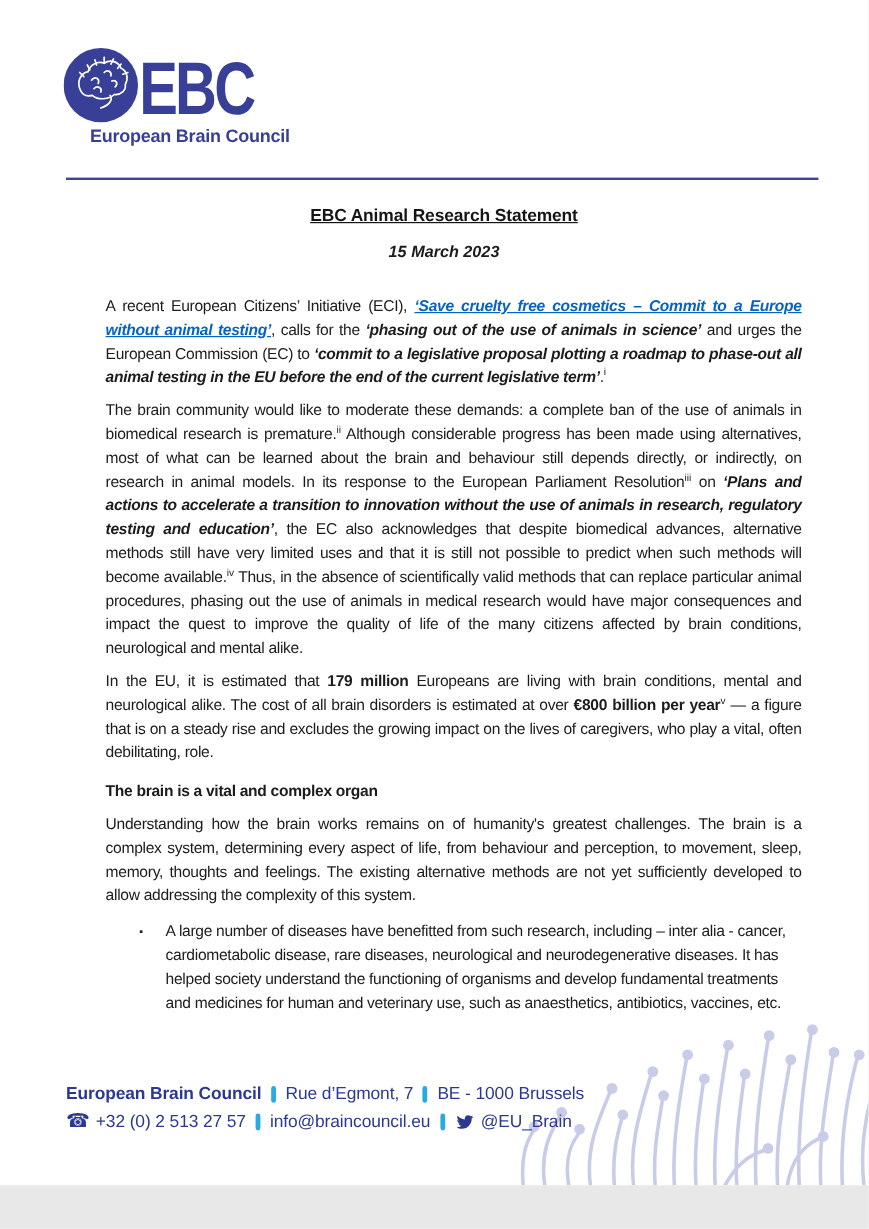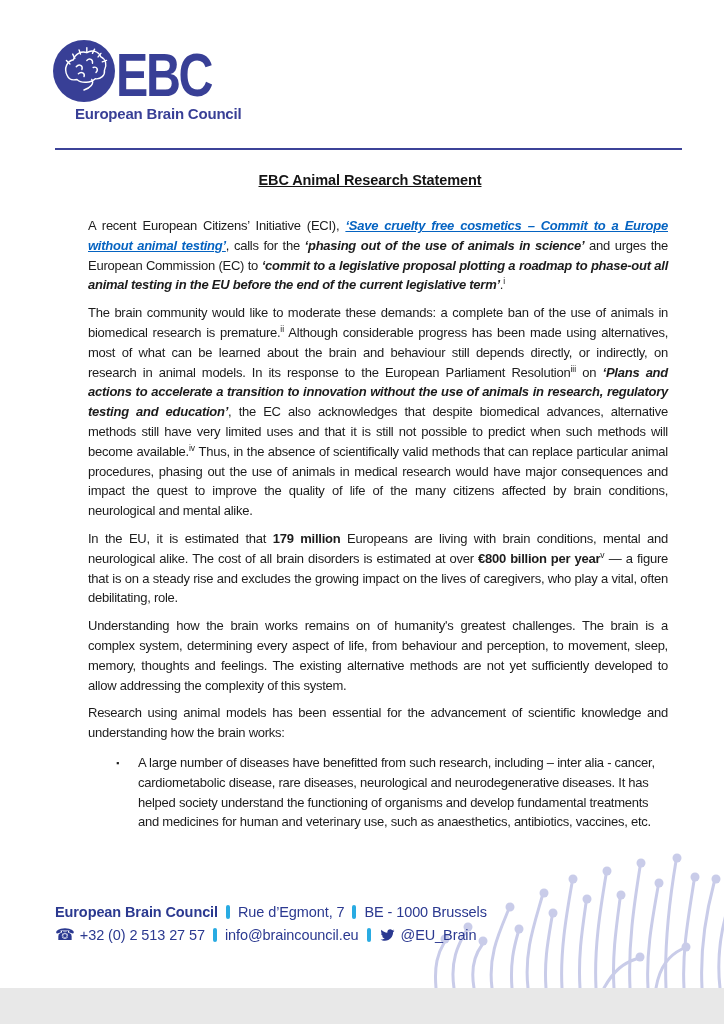--- a/index.html
+++ b/index.html
@@ -70,26 +70,27 @@
         <path d="M55,56 C59,62 53,68 44,71"></path>
       </svg>
     </div>
     <div class="logo-ebc">EBC</div>
     <div class="logo-sub">European Brain Council</div>
     <div class="header-rule"></div>
   </header>
 
   <main class="content">
     <h1 class="title">EBC Animal Research Statement</h1>
+    <div class="date">15 March 2023</div>
     <div id="blocks">
         <div class="para"><span class="run-n">A recent European Citizens’ Initiative (ECI), </span><a href="#" class="run-link">‘Save cruelty free cosmetics – Commit to a Europe without animal testing’</a><span class="run-n">, calls for the </span><span class="run-bi">‘phasing out of the use of animals in science’</span><span class="run-n"> and urges the European Commission (EC) to </span><span class="run-bi">‘commit to a legislative proposal plotting a roadmap to phase-out all animal testing in the EU before the end of the current legislative term’</span><span class="run-n">.</span><span class="run-sup">i</span></div>
         <div class="para"><span class="run-n">The brain community would like to moderate these demands: a complete ban of the use of animals in biomedical research is premature.</span><span class="run-sup">ii</span><span class="run-n"> Although considerable progress has been made using alternatives, most of what can be learned about the brain and behaviour still depends directly, or indirectly, on research in animal models. In its response to the European Parliament Resolution</span><span class="run-sup">iii</span><span class="run-n"> on </span><span class="run-bi">‘Plans and actions to accelerate a transition to innovation without the use of animals in research, regulatory testing and education’</span><span class="run-n">, the EC also acknowledges that despite biomedical advances, alternative methods still have very limited uses and that it is still not possible to predict when such methods will become available.</span><span class="run-sup">iv</span><span class="run-n"> Thus, in the absence of scientifically valid methods that can replace particular animal procedures, phasing out the use of animals in medical research would have major consequences and impact the quest to improve the quality of life of the many citizens affected by brain conditions, neurological and mental alike.</span></div>
         <div class="para"><span class="run-n">In the EU, it is estimated that </span><span class="run-b">179 million</span><span class="run-n"> Europeans are living with brain conditions, mental and neurological alike. The cost of all brain disorders is estimated at over </span><span class="run-b">€800 billion per year</span><span class="run-sup">v</span><span class="run-n"> — a figure that is on a steady rise and excludes the growing impact on the lives of caregivers, who play a vital, often debilitating, role.</span></div>
+        <div class="heading">The brain is a vital and complex organ</div>
         <div class="para"><span class="run-n">Understanding how the brain works remains on of humanity's greatest challenges. The brain is a complex system, determining every aspect of life, from behaviour and perception, to movement, sleep, memory, thoughts and feelings. The existing alternative methods are not yet sufficiently developed to allow addressing the complexity of this system.</span></div>
-        <div class="para"><span class="run-n">Research using animal models has been essential for the advancement of scientific knowledge and understanding how the brain works:</span></div>
         <div class="bullet"><span class="bullet-marker">▪</span><span class="run-n">A large number of diseases have benefitted from such research, including – inter alia - cancer, cardiometabolic disease, rare diseases, neurological and neurodegenerative diseases. It has helped society understand the functioning of organisms and develop fundamental treatments and medicines for human and veterinary use, such as anaesthetics, antibiotics, vaccines, etc.</span></div>
       </div>
   </main>
 
   <footer class="footer">
     <div class="f-line">
       <span class="f-bold">European Brain Council</span>
       <span class="sep"></span>
       <span>Rue d’Egmont, 7</span>
       <span class="sep"></span>

